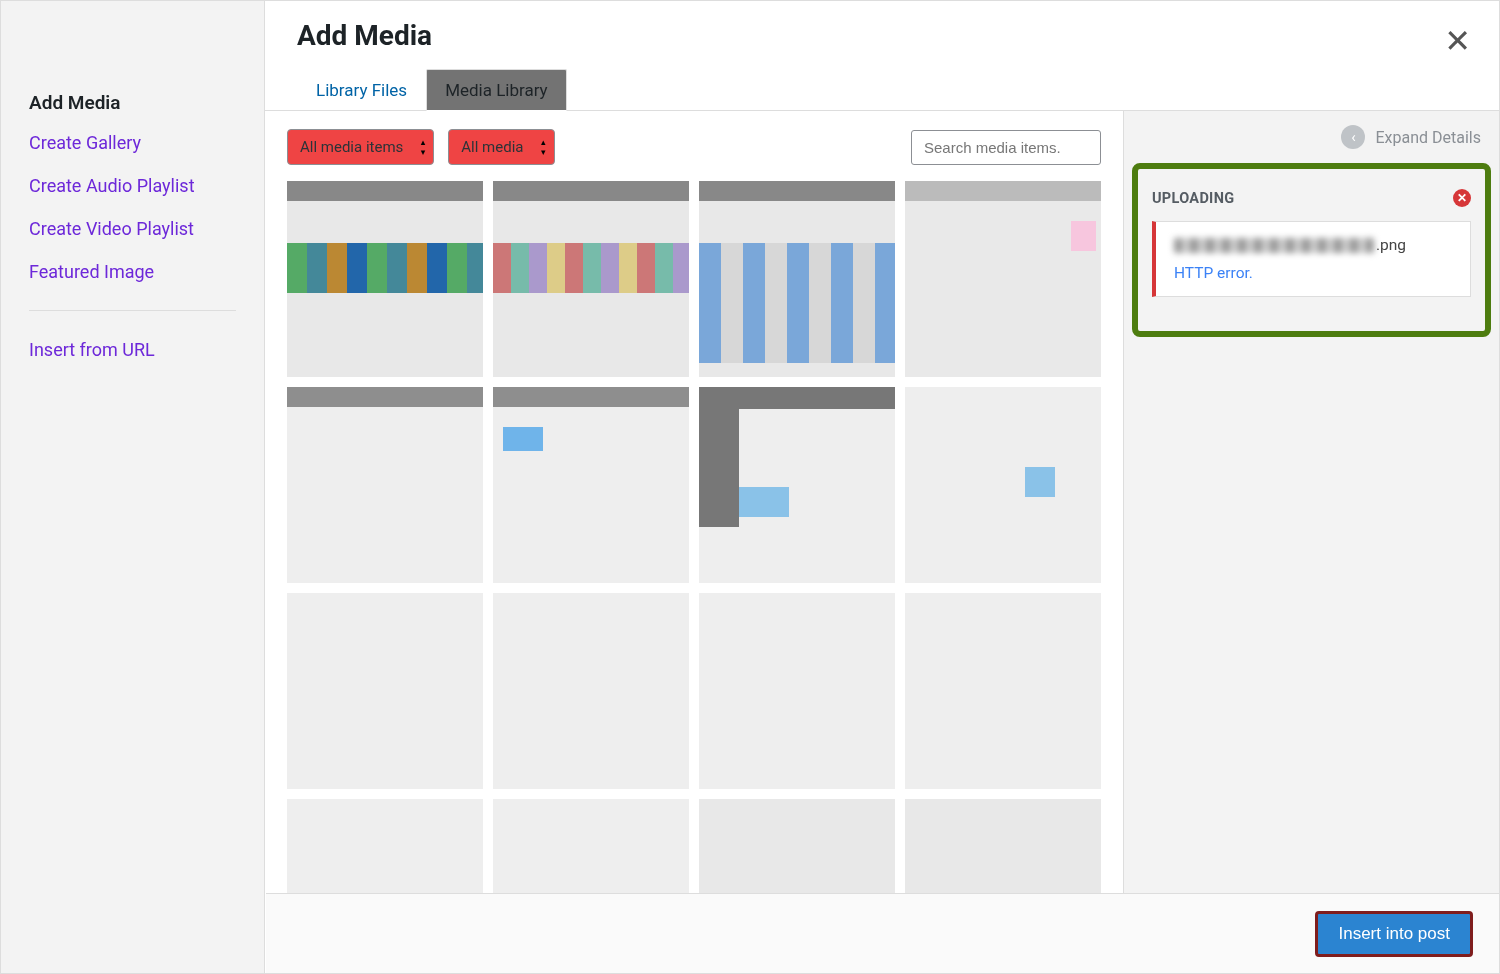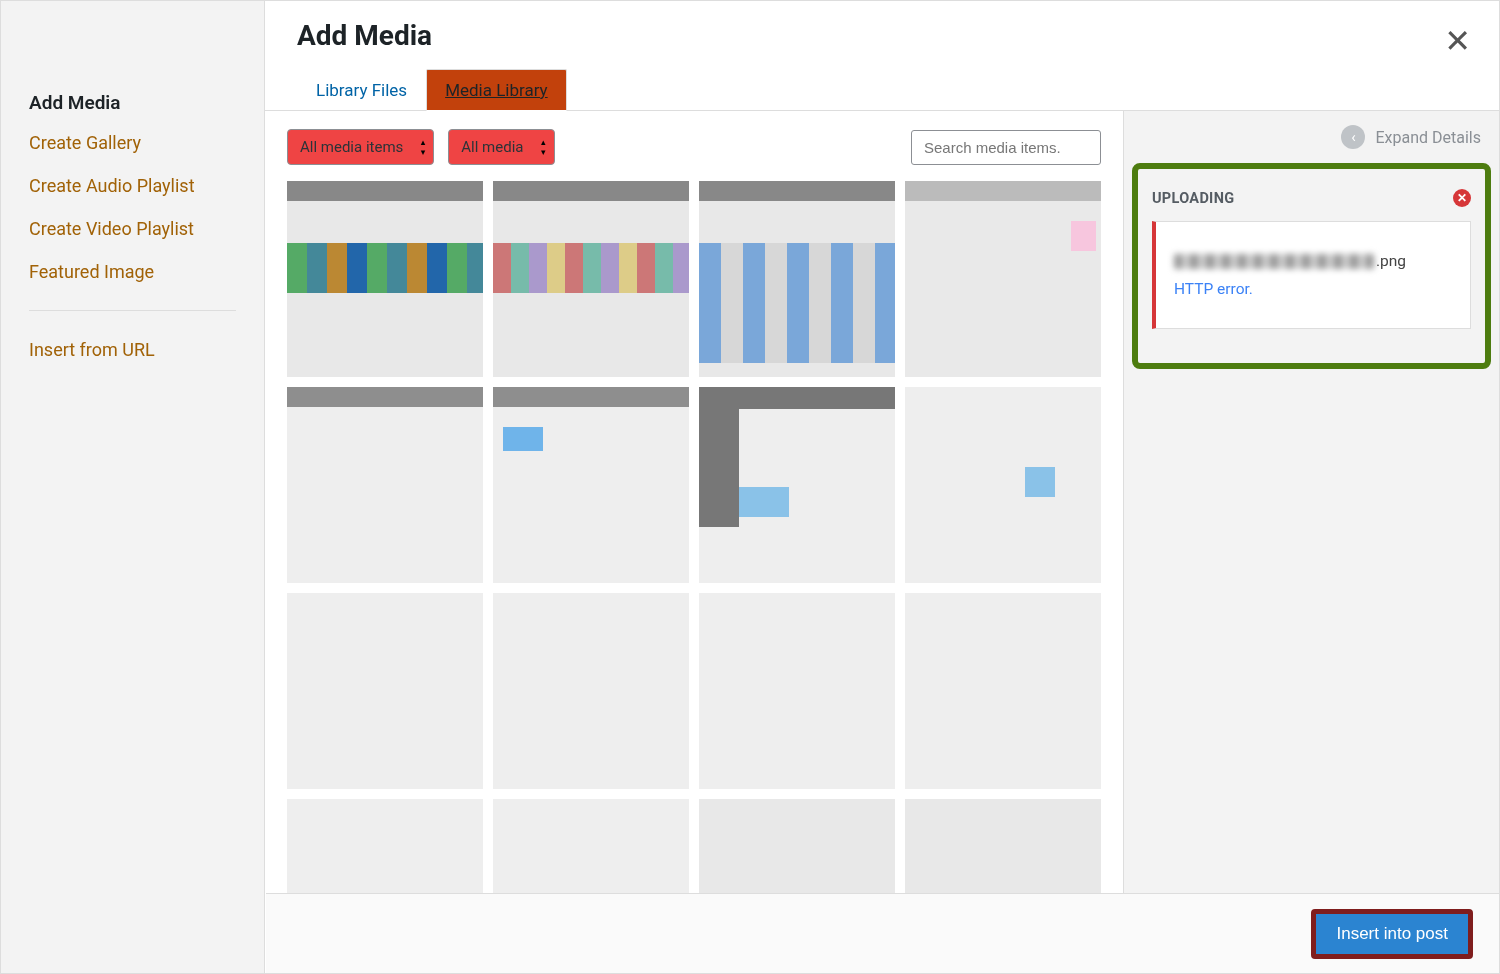--- a/index.html
+++ b/index.html
@@ -28,21 +28,21 @@
   .sidebar h2 {
     font-size: 19px;
     font-weight: 600;
     color: #1d2327;
     margin-top: 62px;
     margin-bottom: 18px;
   }
   .sidebar-links { list-style: none; }
   .sidebar-links li { margin-bottom: 22px; }
   .sidebar-links a {
-    color: #a16207;
+    color: #6d28d9;
     font-size: 18px;
     text-decoration: none;
     cursor: pointer;
   }
   .sidebar-divider {
     border: none;
     border-top: 1px solid #ddd;
     margin: 28px 0 28px 0;
   }
 
@@ -77,23 +77,22 @@
     cursor: pointer;
     border: 1px solid transparent;
     border-bottom: none;
     position: relative;
     top: 1px;
   }
   .tab.active {
     color: #1d2327;
     border: 1px solid #ddd;
     border-bottom: 1px solid #fff;
-    background: #c2410c;
+    background: #737373;
     border-radius: 2px 2px 0 0;
-    text-decoration: underline;
   }
 
   
   .content-row {
     display: flex;
     flex: 1;
     overflow: hidden;
   }
   .content {
     flex: 1;
@@ -228,21 +227,21 @@
   .err-close {
     width:18px; height:18px; border-radius:50%; background:#d63638;
     color:#fff; font-size:12px; display:flex;align-items:center;justify-content:center;
     cursor: pointer;
     font-weight: bold;
   }
   .upload-item {
     background:#fff;
     border:1px solid #ddd;
     border-left:4px solid #d63638;
-    padding: 30px 18px;
+    padding: 14px 18px;
   }
   .upload-item .fname {
     font-size:15.5px;
     color:#444;
     margin-bottom:10px;
     display:flex;
     align-items:center;
     gap:2px;
   }
   .upload-item .fname .blur {
@@ -264,21 +263,21 @@
     background: #fafafa;
     border-top: 1px solid #ddd;
     display: flex;
     justify-content: flex-end;
     align-items: center;
     padding: 0 26px;
   }
   .insert-btn {
     background: #2b84d1;
     color: #fff;
-    border: 5px solid #7f1d1d;
+    border: 3px solid #7f1d1d;
     border-radius: 4px;
     padding: 10px 20px;
     font-size: 17px;
     cursor: pointer;
   }
 </style>
 </head>
 <body>
 
 <div class="frame">

